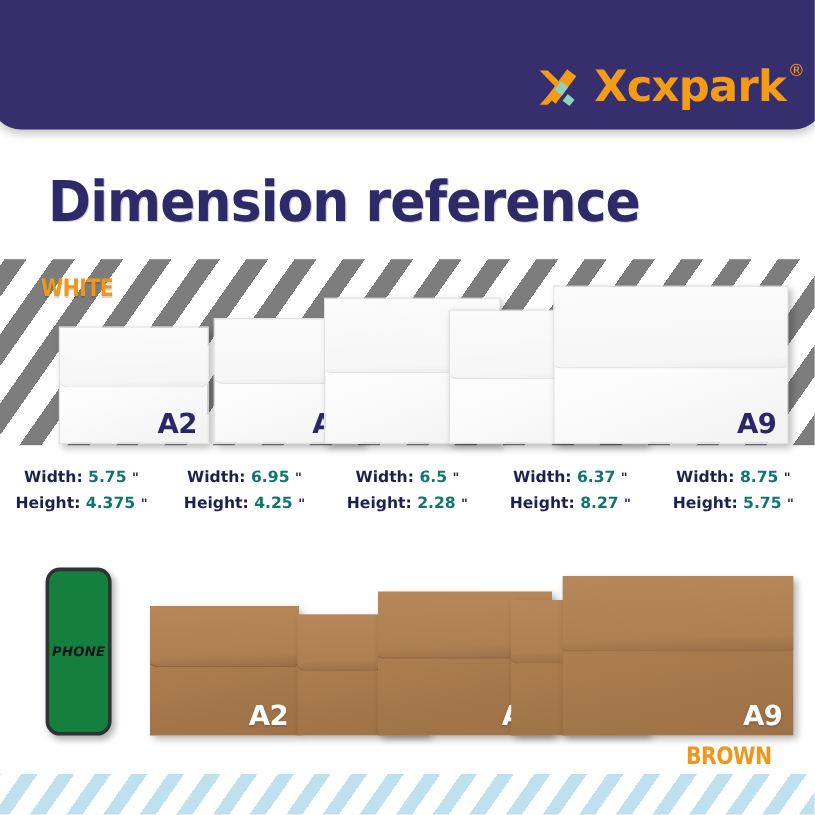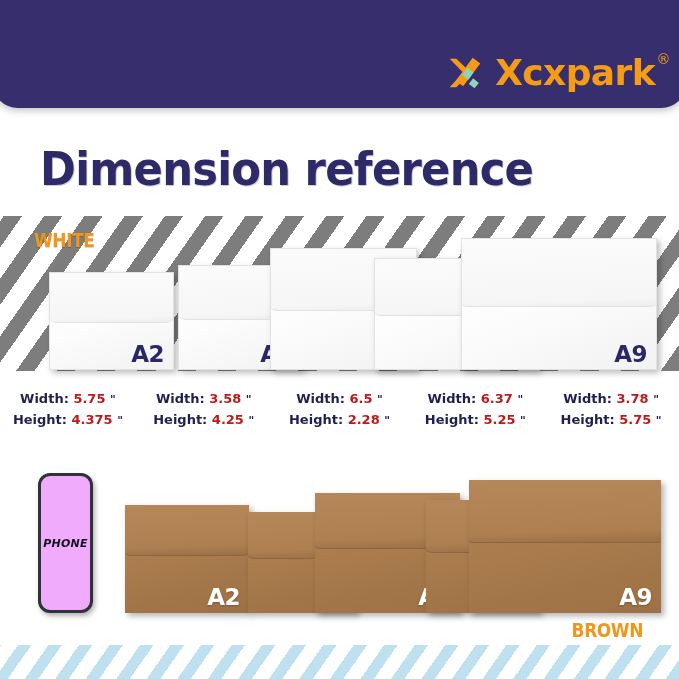--- a/index.html
+++ b/index.html
@@ -179,31 +179,31 @@
   .dim-col {
     flex: 1 1 0;
     text-align: center;
     font-family: "DejaVu Sans", sans-serif;
     font-size: 13px;
     font-weight: bold;
     color: #1E2050;
     line-height: 1.62;
     white-space: nowrap;
   }
-  .dim-col .num { color: #b91c1c; }
+  .dim-col .num { color: #0f766e; }
   .dim-col .unit { color: #1E2050; font-size: 11px; }
 
   
   .phone {
     position: absolute;
     left: 38px;
     top: 473px;
     width: 55px;
     height: 140px;
-    background: #f0abfc;
+    background: #15803d;
     border: 3px solid #2f3338;
     border-radius: 12px;
     box-shadow: 2px 3px 5px rgba(0,0,0,0.30);
     display: flex;
     align-items: center;
     justify-content: center;
   }
   .phone-label {
     font-family: "DejaVu Sans", sans-serif;
     font-size: 11px;
@@ -289,33 +289,33 @@
         <div class="size-tag">A9</div>
       </div>
     </div>
 
   <div class="dims" id="dims">
       <div class="dim-col">
         <div>Width: <span class="num">5.75</span> <span class="unit">"</span></div>
         <div>Height: <span class="num">4.375</span> <span class="unit">"</span></div>
       </div>
       <div class="dim-col">
-        <div>Width: <span class="num">3.58</span> <span class="unit">"</span></div>
+        <div>Width: <span class="num">6.95</span> <span class="unit">"</span></div>
         <div>Height: <span class="num">4.25</span> <span class="unit">"</span></div>
       </div>
       <div class="dim-col">
         <div>Width: <span class="num">6.5</span> <span class="unit">"</span></div>
         <div>Height: <span class="num">2.28</span> <span class="unit">"</span></div>
       </div>
       <div class="dim-col">
         <div>Width: <span class="num">6.37</span> <span class="unit">"</span></div>
-        <div>Height: <span class="num">5.25</span> <span class="unit">"</span></div>
-      </div>
-      <div class="dim-col">
-        <div>Width: <span class="num">3.78</span> <span class="unit">"</span></div>
+        <div>Height: <span class="num">8.27</span> <span class="unit">"</span></div>
+      </div>
+      <div class="dim-col">
+        <div>Width: <span class="num">8.75</span> <span class="unit">"</span></div>
         <div>Height: <span class="num">5.75</span> <span class="unit">"</span></div>
       </div>
     </div>
 
   <div class="phone">
     <span class="phone-label">PHONE</span>
   </div>
 
   <div class="white-row" id="brown-row">
       <div class="env-brown" style="left: 113px; top: 505px; width: 124px; height: 108px;">

